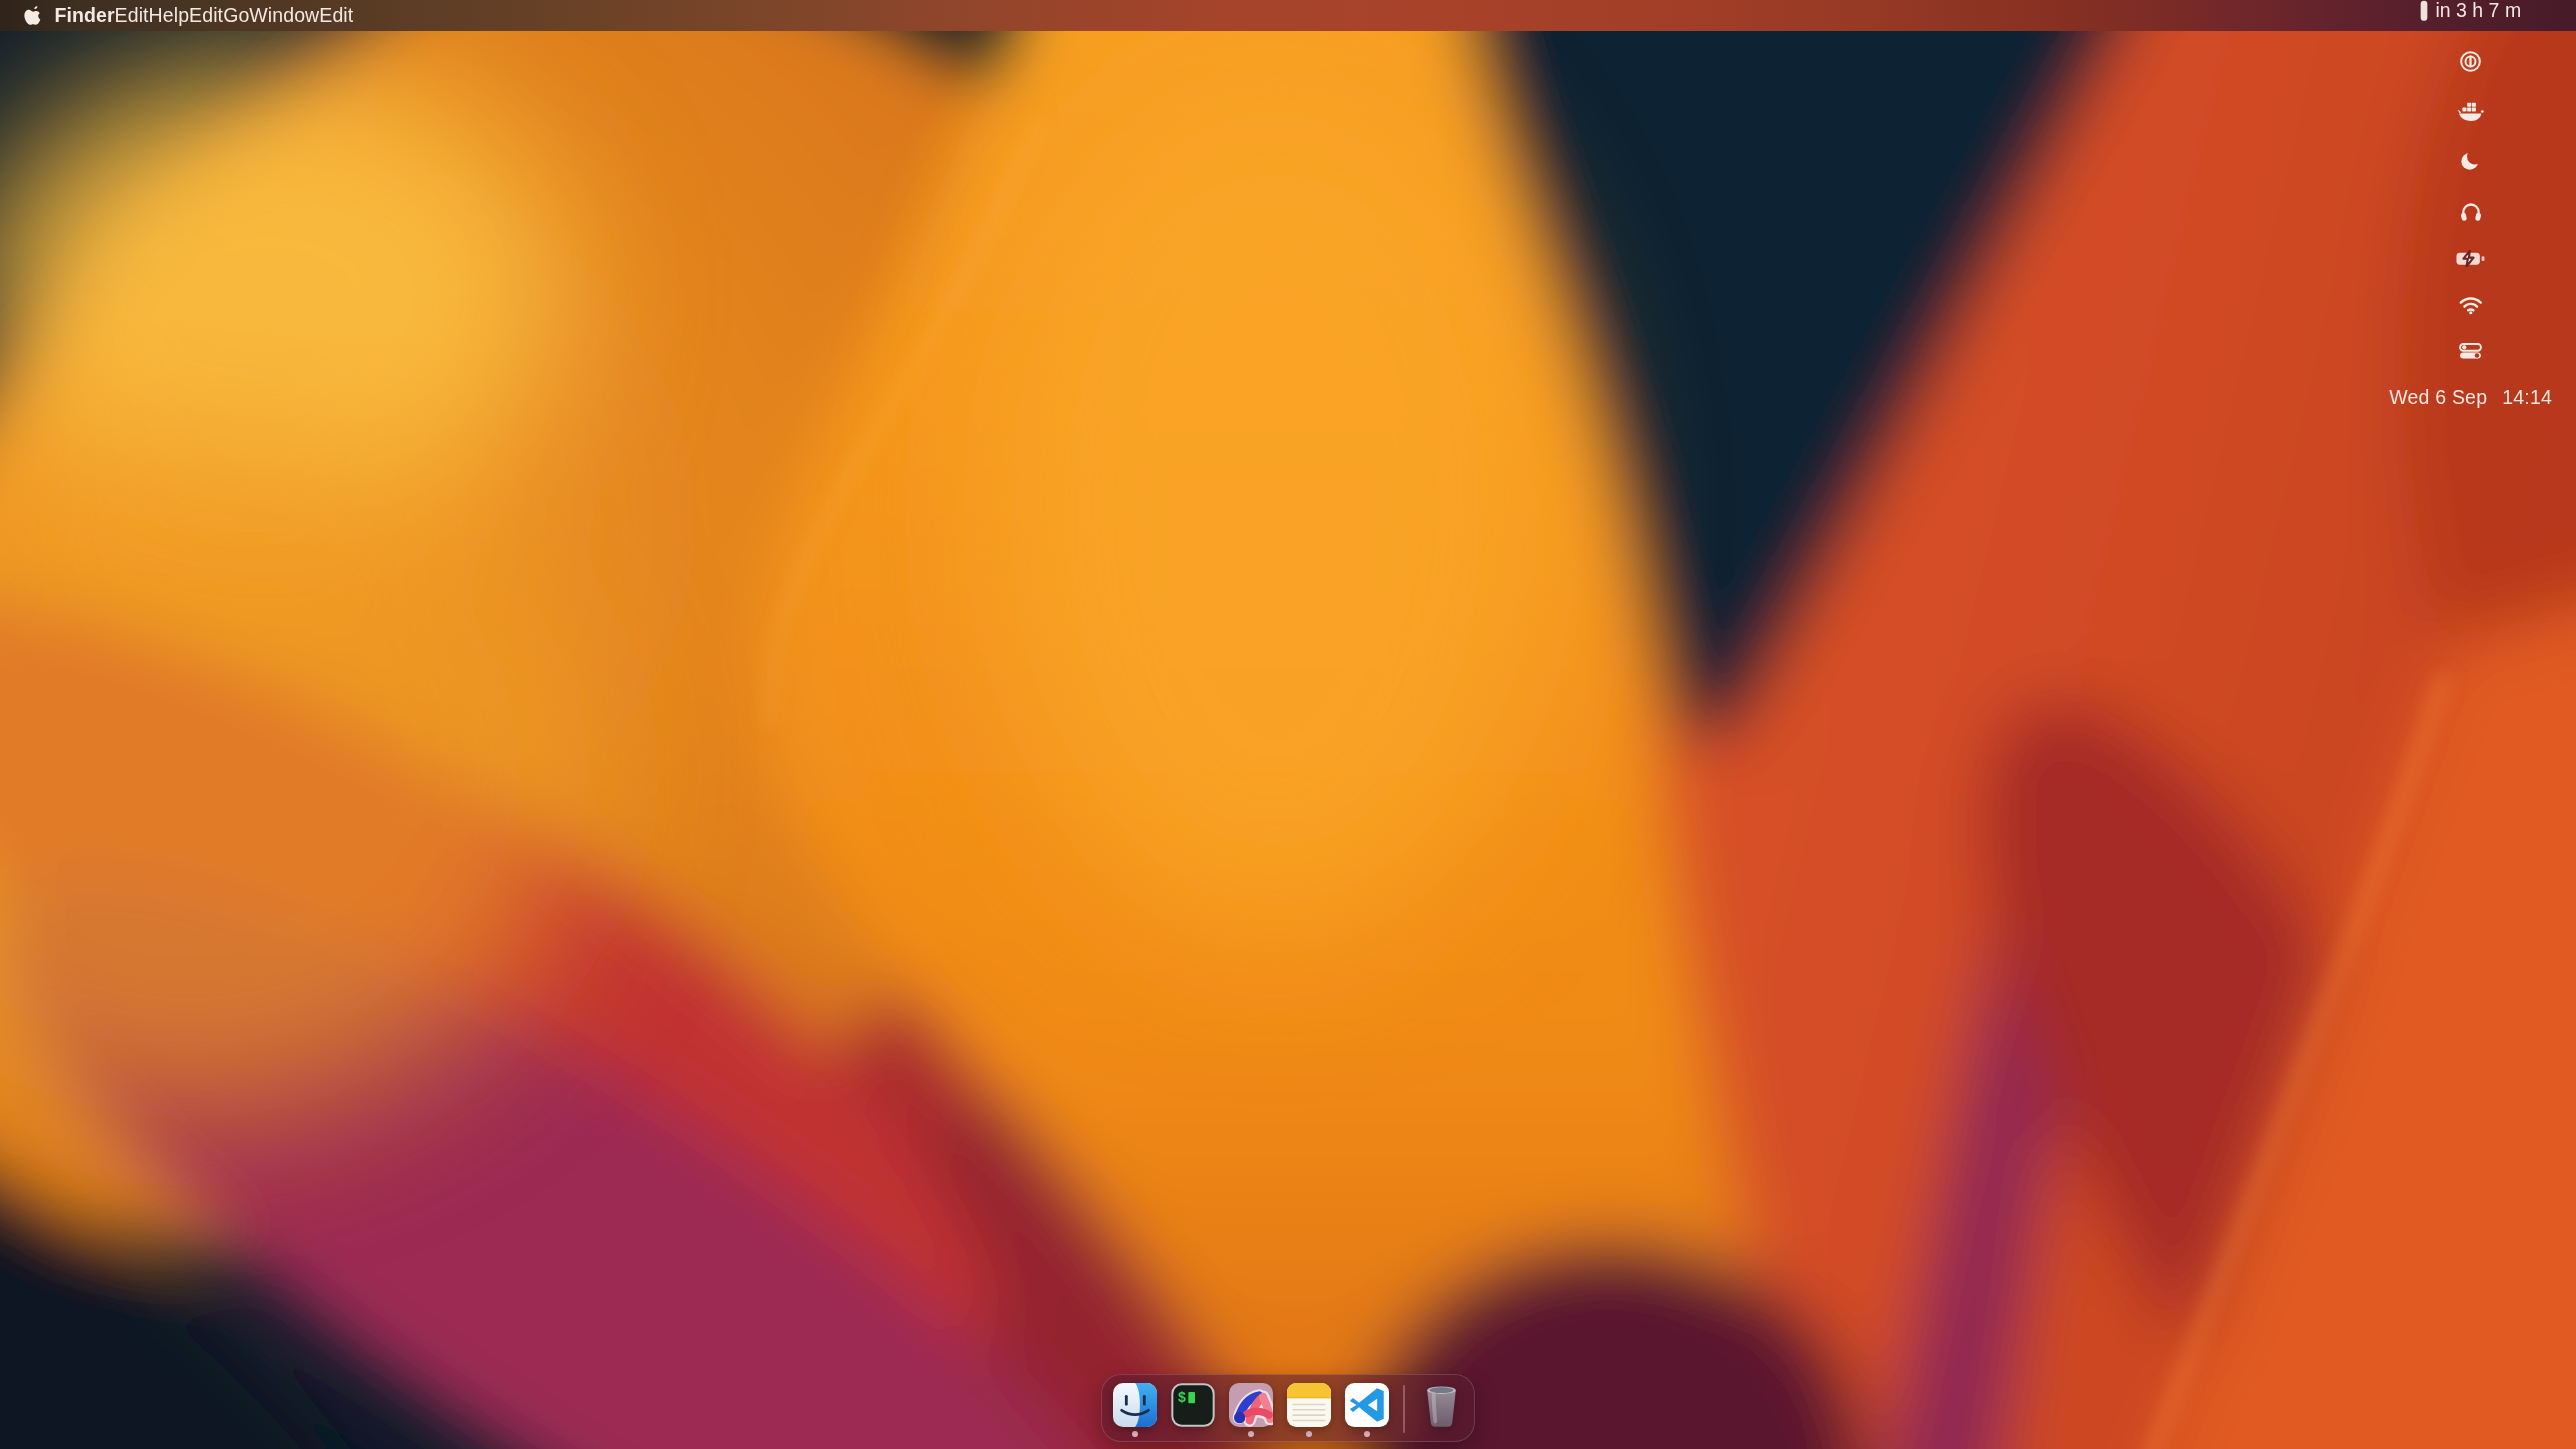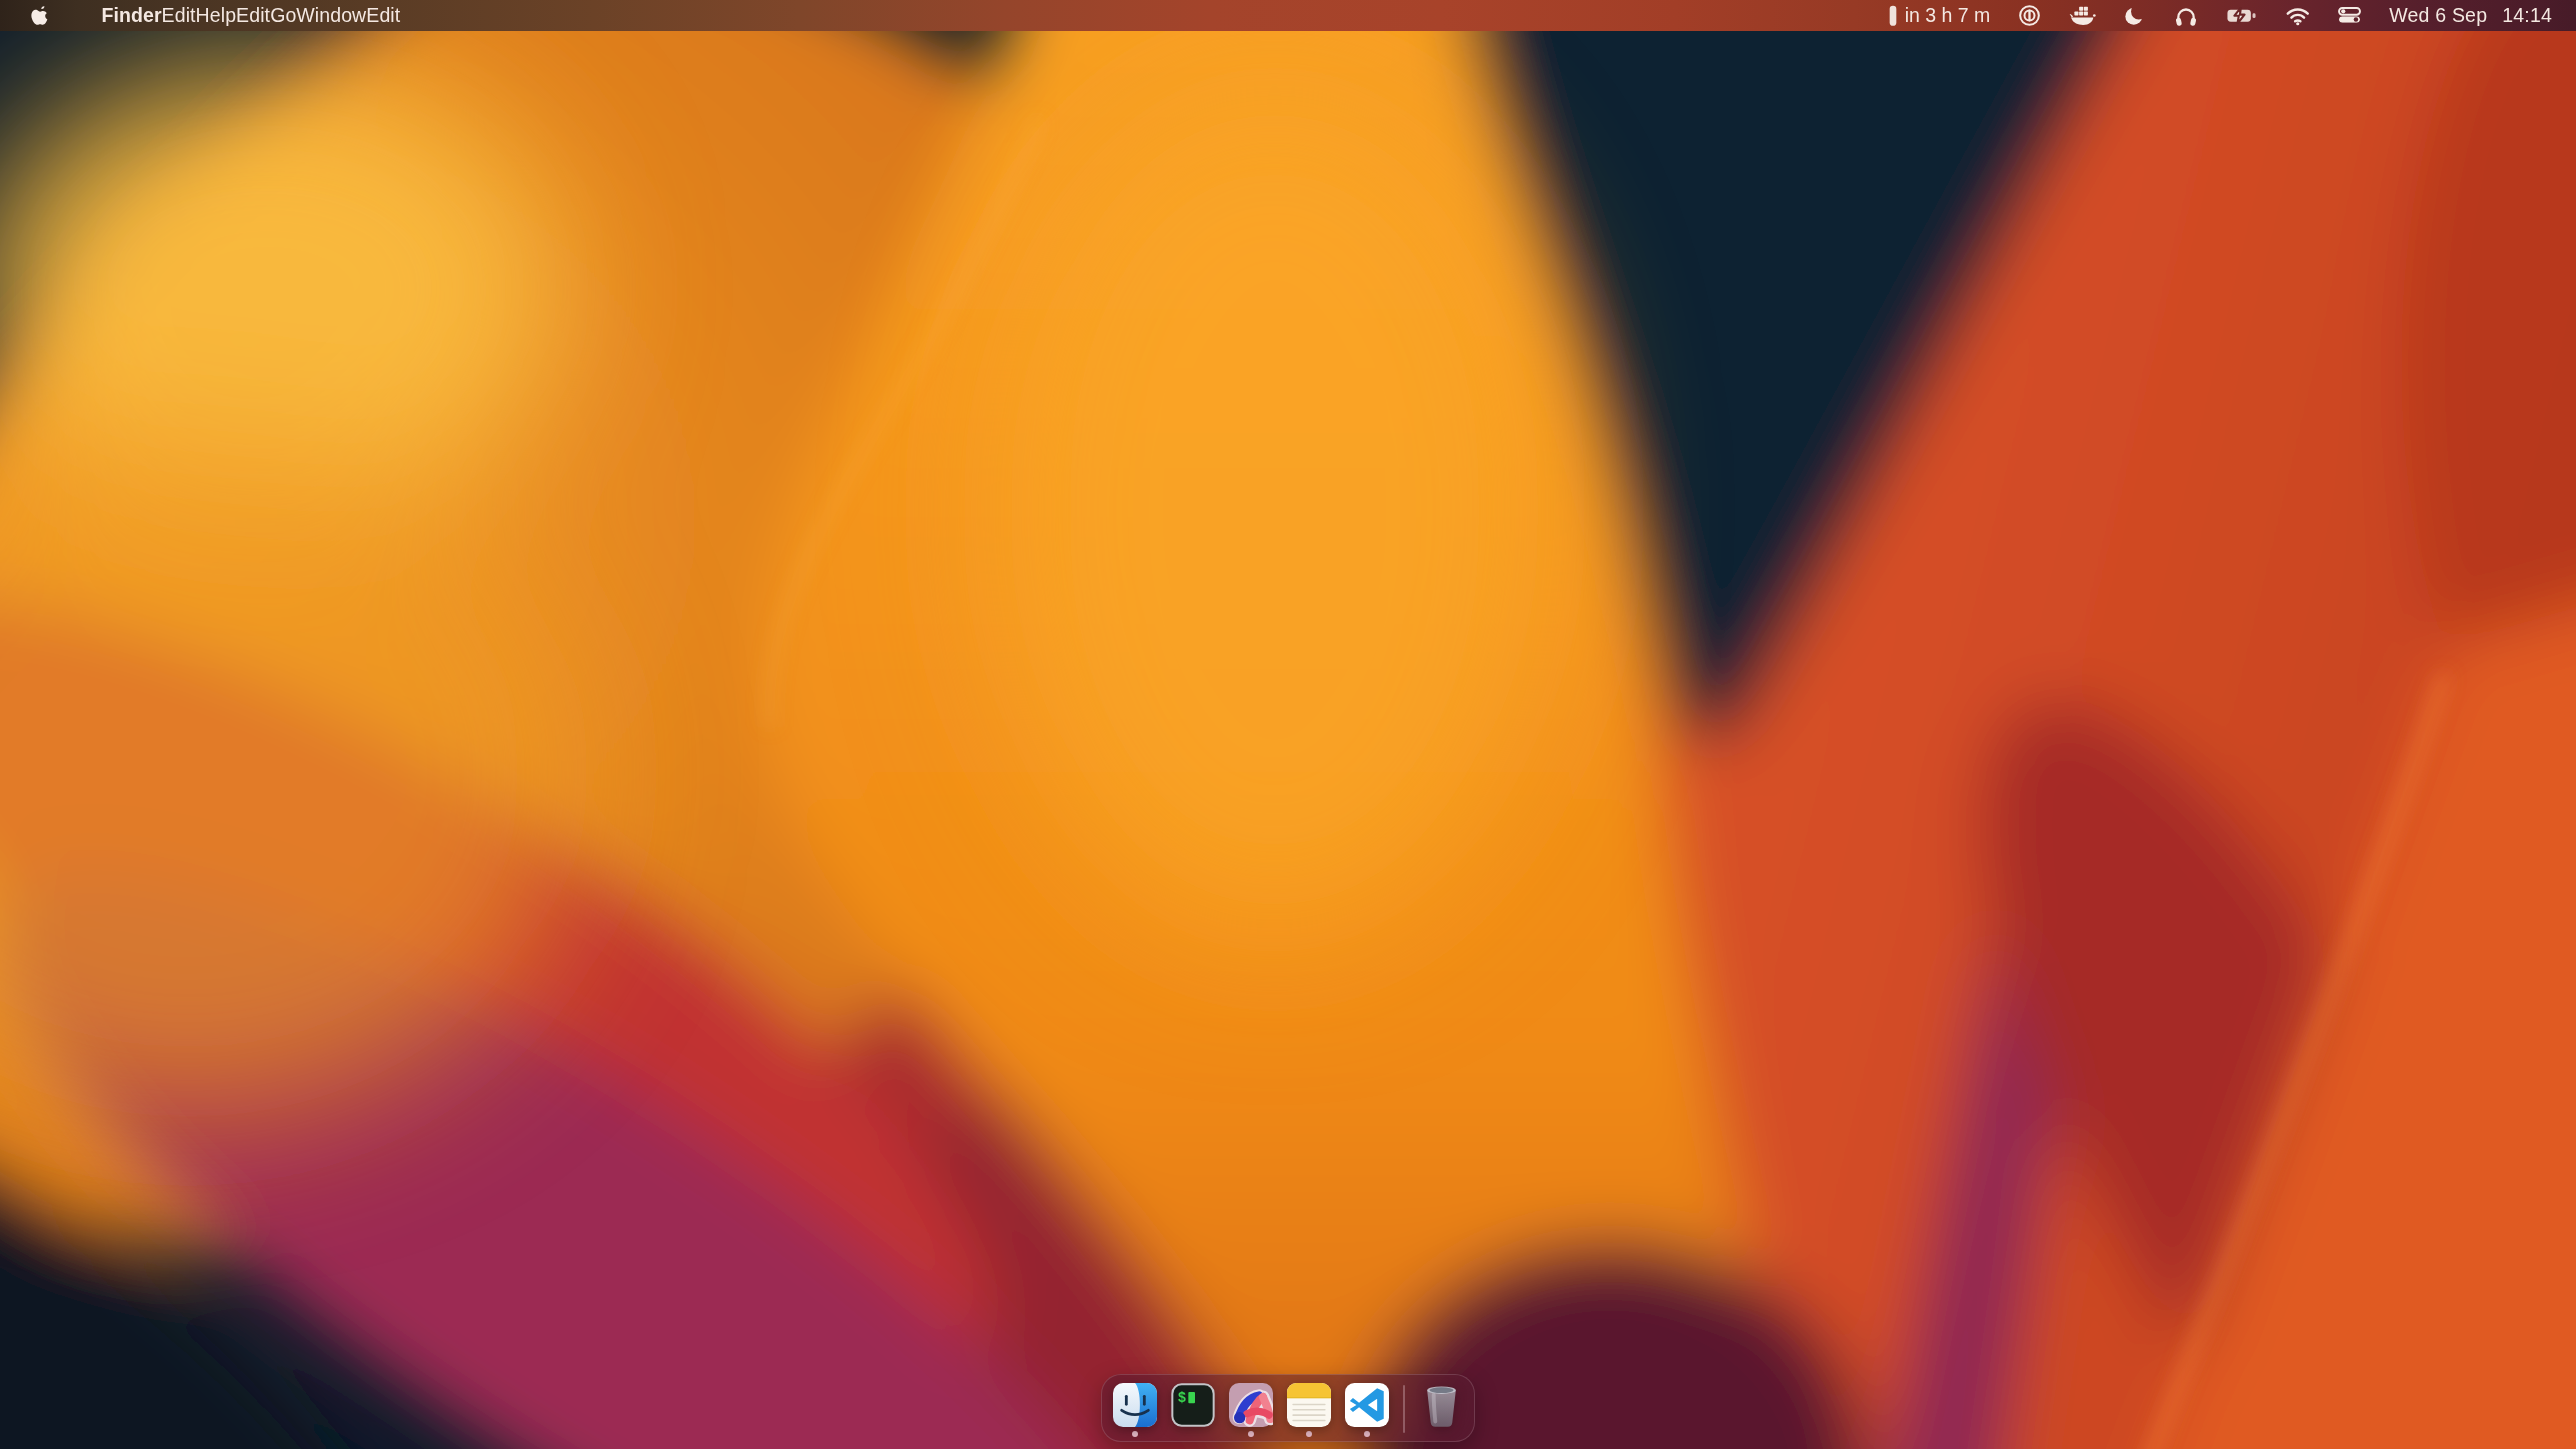--- a/index.html
+++ b/index.html
@@ -15,27 +15,27 @@
   .menubar{
     position:absolute;top:0;left:0;right:0;height:31px;
     display:flex;justify-content:space-between;align-items:center;
     background:linear-gradient(90deg,
       #2f231a 0%,#3e2f21 3%,#4b3523 8%,#5a3c25 15%,#6b4227 23%,
       #7f462a 31%,#95452b 39%,#a4442b 47%,#a8432a 56%,#a23e27 65%,
       #973a25 72%,#893122 79%,#7b2b26 84%,#69242c 89%,#561f2c 94%,#471b28 100%);
     color:#f4e8e2;font-size:19.5px;line-height:1;z-index:5;
   }
   .menubar button{background:none;border:0;padding:0;margin:0;color:inherit;font:inherit;cursor:default;}
-  .mb-left{display:flex;align-items:center;height:100%;padding-left:30px;gap:40px;}
+  .mb-left{display:flex;align-items:center;height:100%;padding-left:23px;}
   .mb-apple{display:flex;align-items:center;height:100%;}
   .mb-apple svg{width:18px;height:22px;display:block;}
   .mb-items{display:flex;height:100%;margin-left:13.4px;}
   .mb-item{padding:0 15.4px;height:100%;display:flex;align-items:center;letter-spacing:0.1px;}
   .mb-item.bold{font-weight:700;}
-  .mb-right{display:flex;align-items:center;height:100%;gap:28px;padding-right:24px;}
+  .mb-right{display:flex;align-items:center;height:100%;gap:28px;padding-right:24px;flex-direction:column;}
   .status{display:flex;align-items:center;gap:7.4px;height:100%;}
   .status svg{display:block;}
   .clock{gap:15px;letter-spacing:0.2px;}
 
   
   .dock-wrap{position:absolute;left:0;right:0;bottom:6.7px;display:flex;justify-content:center;z-index:5;}
   .dock{
     display:flex;align-items:flex-start;height:68px;padding:0 10.7px;gap:14px;
     border-radius:20px;
     background:rgba(86,27,47,.52);

